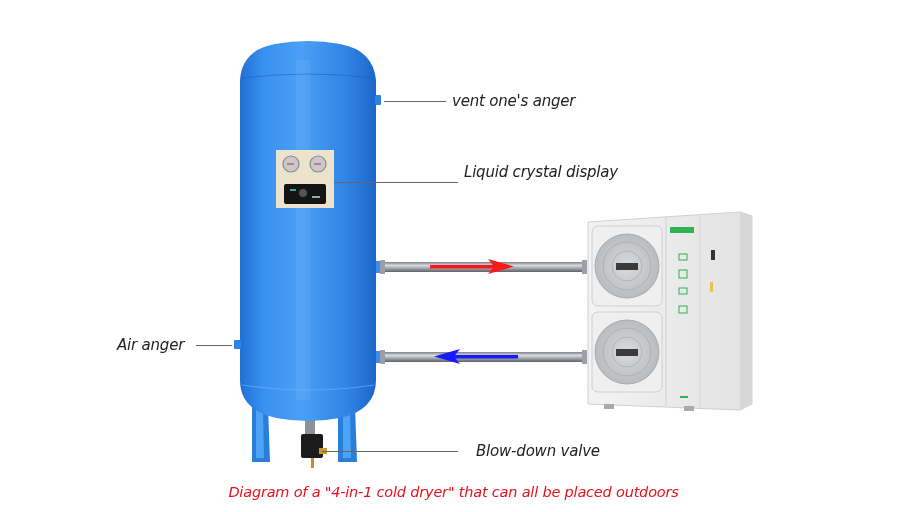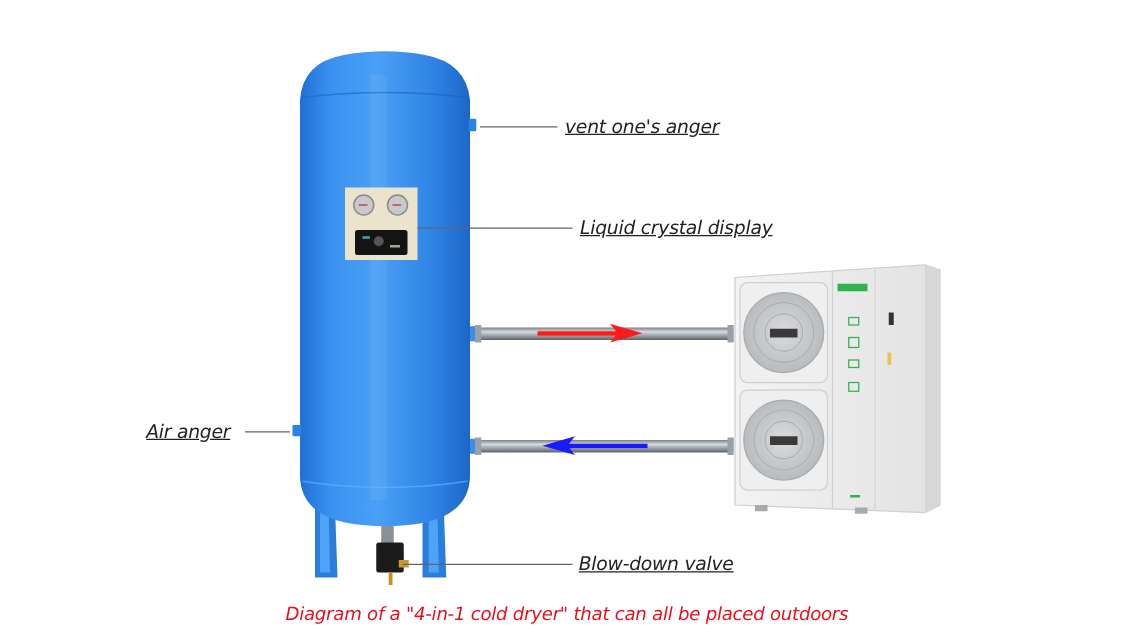--- a/index.html
+++ b/index.html
@@ -1,20 +1,20 @@
 <!DOCTYPE html>
 <html><head>
   <meta charset="utf-8">
   <style>
     html, body { margin: 0; padding: 0; background: #ffffff; }
     body { width: 907px; height: 512px; position: relative; overflow: hidden;
            font-family: "DejaVu Sans", "Liberation Sans", sans-serif; }
     .stage { position: absolute; left: 0; top: 0; width: 907px; height: 512px; }
     .label { position: absolute; font-style: italic; font-size: 15px; color: #222; white-space: nowrap;
-             font-family: "DejaVu Sans", sans-serif; letter-spacing: -0.2px; text-decoration: underline; }
+             font-family: "DejaVu Sans", sans-serif; letter-spacing: -0.2px; }
     .caption { position: absolute; left: 0; width: 907px; top: 484px; text-align: center;
                font-style: italic; font-size: 14.5px; color: #e8101a;
                font-family: "DejaVu Sans", sans-serif; letter-spacing: -0.2px; }
     .leader { position: absolute; height: 1px; background: #666; }
     svg { position: absolute; left: 0; top: 0; }
   </style>
 </head>
 <body>
 
 <div class="stage">
@@ -137,18 +137,18 @@
     <rect x="684" y="406" width="10" height="5" fill="#aaa"></rect>
   </g>
 </svg>
 
 <div class="leader" style="left:384px; top:101px; width:62px;"></div>
 <div class="leader" style="left:334px; top:182px; width:124px;"></div>
 <div class="leader" style="left:196px; top:345px; width:36px;"></div>
 <div class="leader" style="left:322px; top:451px; width:136px;"></div>
 
 <span class="label" style="left:452px; top:92px;">vent one's anger</span>
-<span class="label" style="left:464px; top:173px;">Liquid crystal display</span>
+<span class="label" style="left:464px; top:163px;">Liquid crystal display</span>
 <span class="label" style="left:117px; top:336px;">Air anger</span>
-<span class="label" style="left:463px; top:442px;">Blow-down valve</span>
+<span class="label" style="left:476px; top:442px;">Blow-down valve</span>
 
 <div class="caption">Diagram of a "4-in-1 cold dryer" that can all be placed outdoors</div>
 </div>
 
 </body></html>

